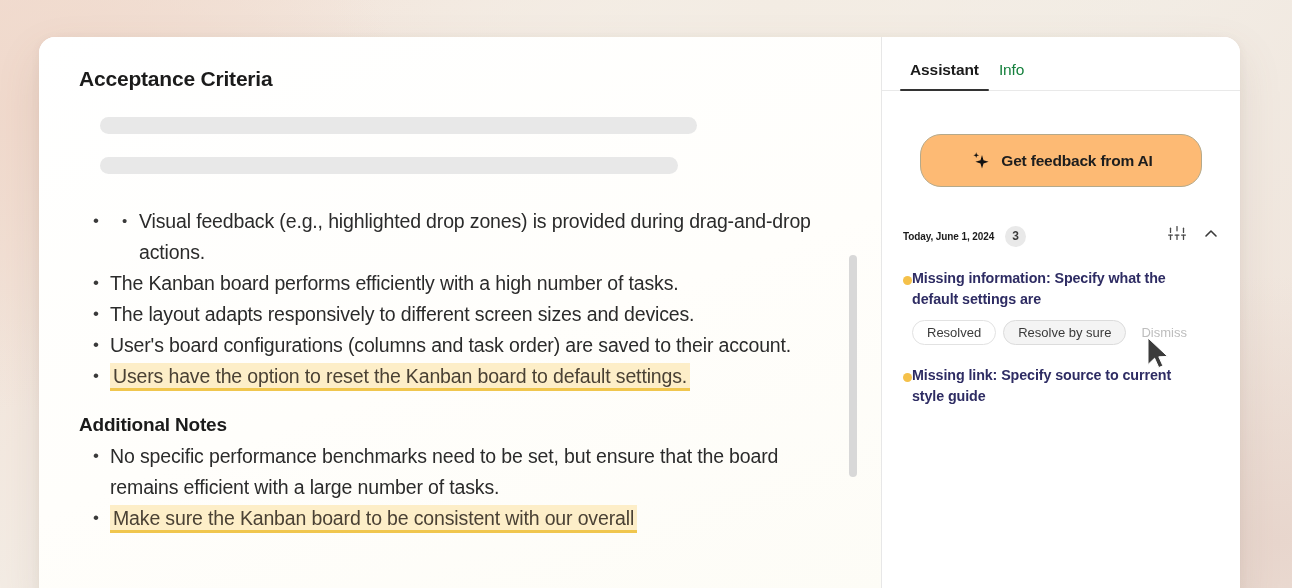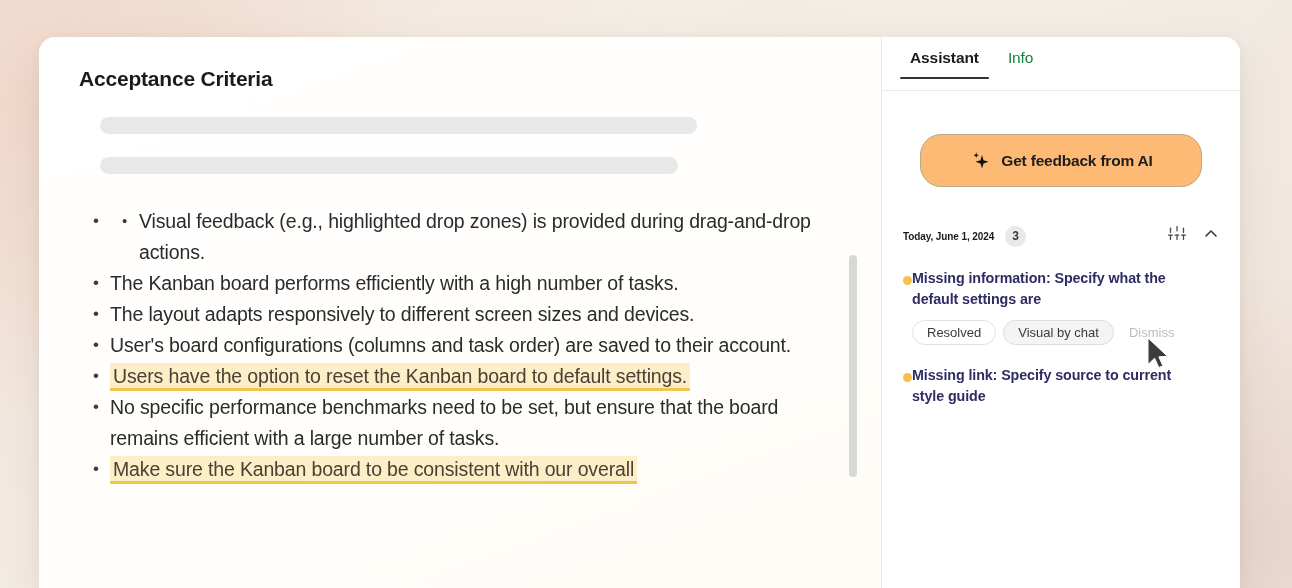--- a/index.html
+++ b/index.html
@@ -135,22 +135,21 @@
     height: 100%;
     background: #ffffff;
     display: flex;
     flex-direction: column;
     position: relative;
   }
   #tabs {
     height: 54px;
     display: flex;
     align-items: flex-end;
-    gap: 9px;
-    padding: 12px 18px;
+    padding: 0 18px;
     border-bottom: 1px solid #e9e9e9;
   }
   .tab {
     font-size: 15.5px;
     padding: 0 10px 11px 10px;
     color: #15803d;
     font-weight: 500;
     letter-spacing: -0.1px;
     position: relative;
     cursor: pointer;
@@ -294,20 +293,21 @@
     <ul class="doc-list" id="criteria-list">
         <li><ul class="sub-list">
             <li>Visual feedback (e.g., highlighted drop zones) is provided during drag-and-drop actions.</li>
           </ul></li>
         <li><span>The Kanban board performs efficiently with a high number of tasks.</span></li>
         <li><span>The layout adapts responsively to different screen sizes and devices.</span></li>
         <li><span>User's board configurations (columns and task order) are saved to their account.</span></li>
         <li class="highlighted"><span class="hl">Users have the option to reset the Kanban board to default settings.</span></li>
       </ul>
 
+    <div class="section-head">Additional Notes</div>
 
     <ul class="doc-list" id="notes-list">
         <li class="clipped-line"><span>No specific performance benchmarks need to be set, but ensure that the board remains efficient with a large number of tasks.</span></li>
         <li class="highlighted clipped-line"><span class="hl">Make sure the Kanban board to be consistent with our overall</span></li>
       </ul>
 
     <div id="doc-scroll-track">
       <div id="doc-scroll-thumb"></div>
     </div>
   </div>
@@ -359,21 +359,21 @@
         </span>
       </div>
 
       <div id="comments-list">
           <div class="comment">
             <span class="comment-dot" style="background: rgb(245, 193, 74);"></span>
             <div class="comment-main">
               <div class="comment-text">Missing information: Specify what the default settings are</div>
               <div class="comment-actions">
                 <div class="pill">Resolved</div>
-                <div class="pill hovered">Visual by chat</div>
+                <div class="pill hovered">Resolve by sure</div>
                 <div class="ghost-action">Dismiss</div>
               </div>
             </div>
           </div>
           <div class="comment">
             <span class="comment-dot" style="background: rgb(245, 193, 74);"></span>
             <div class="comment-main">
               <div class="comment-text">Missing link: Specify source to current style guide</div>
             </div>
           </div>

